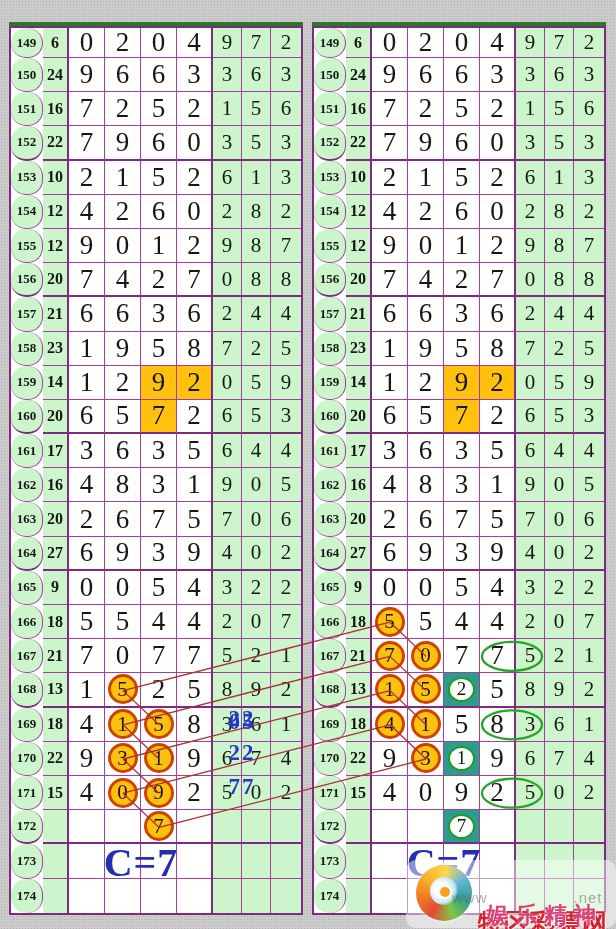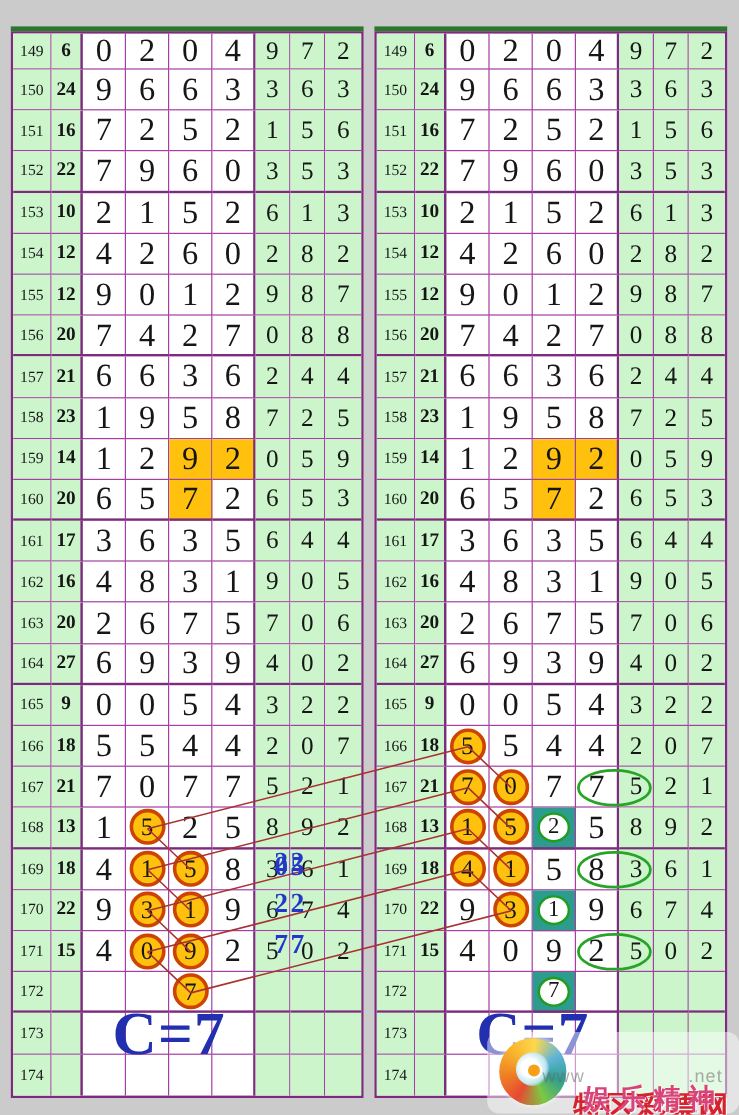--- a/index.html
+++ b/index.html
@@ -20,21 +20,21 @@
     grid-template-rows:30px repeat(25,34.2px);
     z-index:1;
   }
   #table-0{left:9px;} #table-1{left:312px;}
   .cell{
     position:relative;display:flex;align-items:center;justify-content:center;
     border-right:1px solid #a23fa2;border-bottom:1px solid #a23fa2;
     color:#161616;overflow:visible;
   }
   .cell.green{background:#ccf5cb;}
-  .cell.rowno{font-size:13px;font-weight:normal;}
+  .cell.rowno{font-size:13px;font-weight:bold;border-radius:15px;}
   .cell.sum{font-size:16px;font-weight:bold;}
   .cell.big{font-size:27px;}
   .cell.side{font-size:21px;}
   .cell.orange{background:#ffc10e;}
   .cell.teal{background:#2e9b8f;}
   .cell.thickR{border-right:2px solid #7d2b7d;}
   .cell.thickB{border-bottom:2px solid #7d2b7d;}
   .cell.lastC{border-right:none;}
   .cell.lastR{border-bottom:none;}
   .circle{
@@ -46,21 +46,21 @@
     position:relative;z-index:6;width:27px;height:25px;border-radius:50%;
     background:#ffffff;border:2px solid #1d9e1d;
     display:flex;align-items:center;justify-content:center;font-size:19px;color:#161616;
   }
   #overlay{position:absolute;left:0;top:0;z-index:5;pointer-events:none;}
   .blue-label{
     position:absolute;z-index:7;font-weight:bold;font-size:23px;color:#2536c8;
     transform:translate(-50%,-50%);letter-spacing:2px;white-space:nowrap;
   }
   .formula{
-    position:absolute;z-index:7;font-weight:bold;font-size:51px;color:#2230b0;
+    position:absolute;z-index:7;font-weight:bold;font-size:40px;color:#2230b0;
     transform:translate(-50%,-50%);letter-spacing:1px;white-space:nowrap;
   }
   .watermark{
     position:absolute;left:406px;top:860px;width:210px;height:68px;z-index:9;
     background:rgba(255,255,255,0.48);border-radius:10px;
   }
   .wm-logo{
     position:absolute;left:10px;top:5px;width:56px;height:56px;border-radius:50%;
     background:conic-gradient(from 210deg,#e64a33,#ef7f24,#f7b32b,#ffd74d,#62b5d9,#2f9e8f,#7cc843,#e64a33);
     box-shadow:0 0 4px rgba(255,255,255,0.9);

